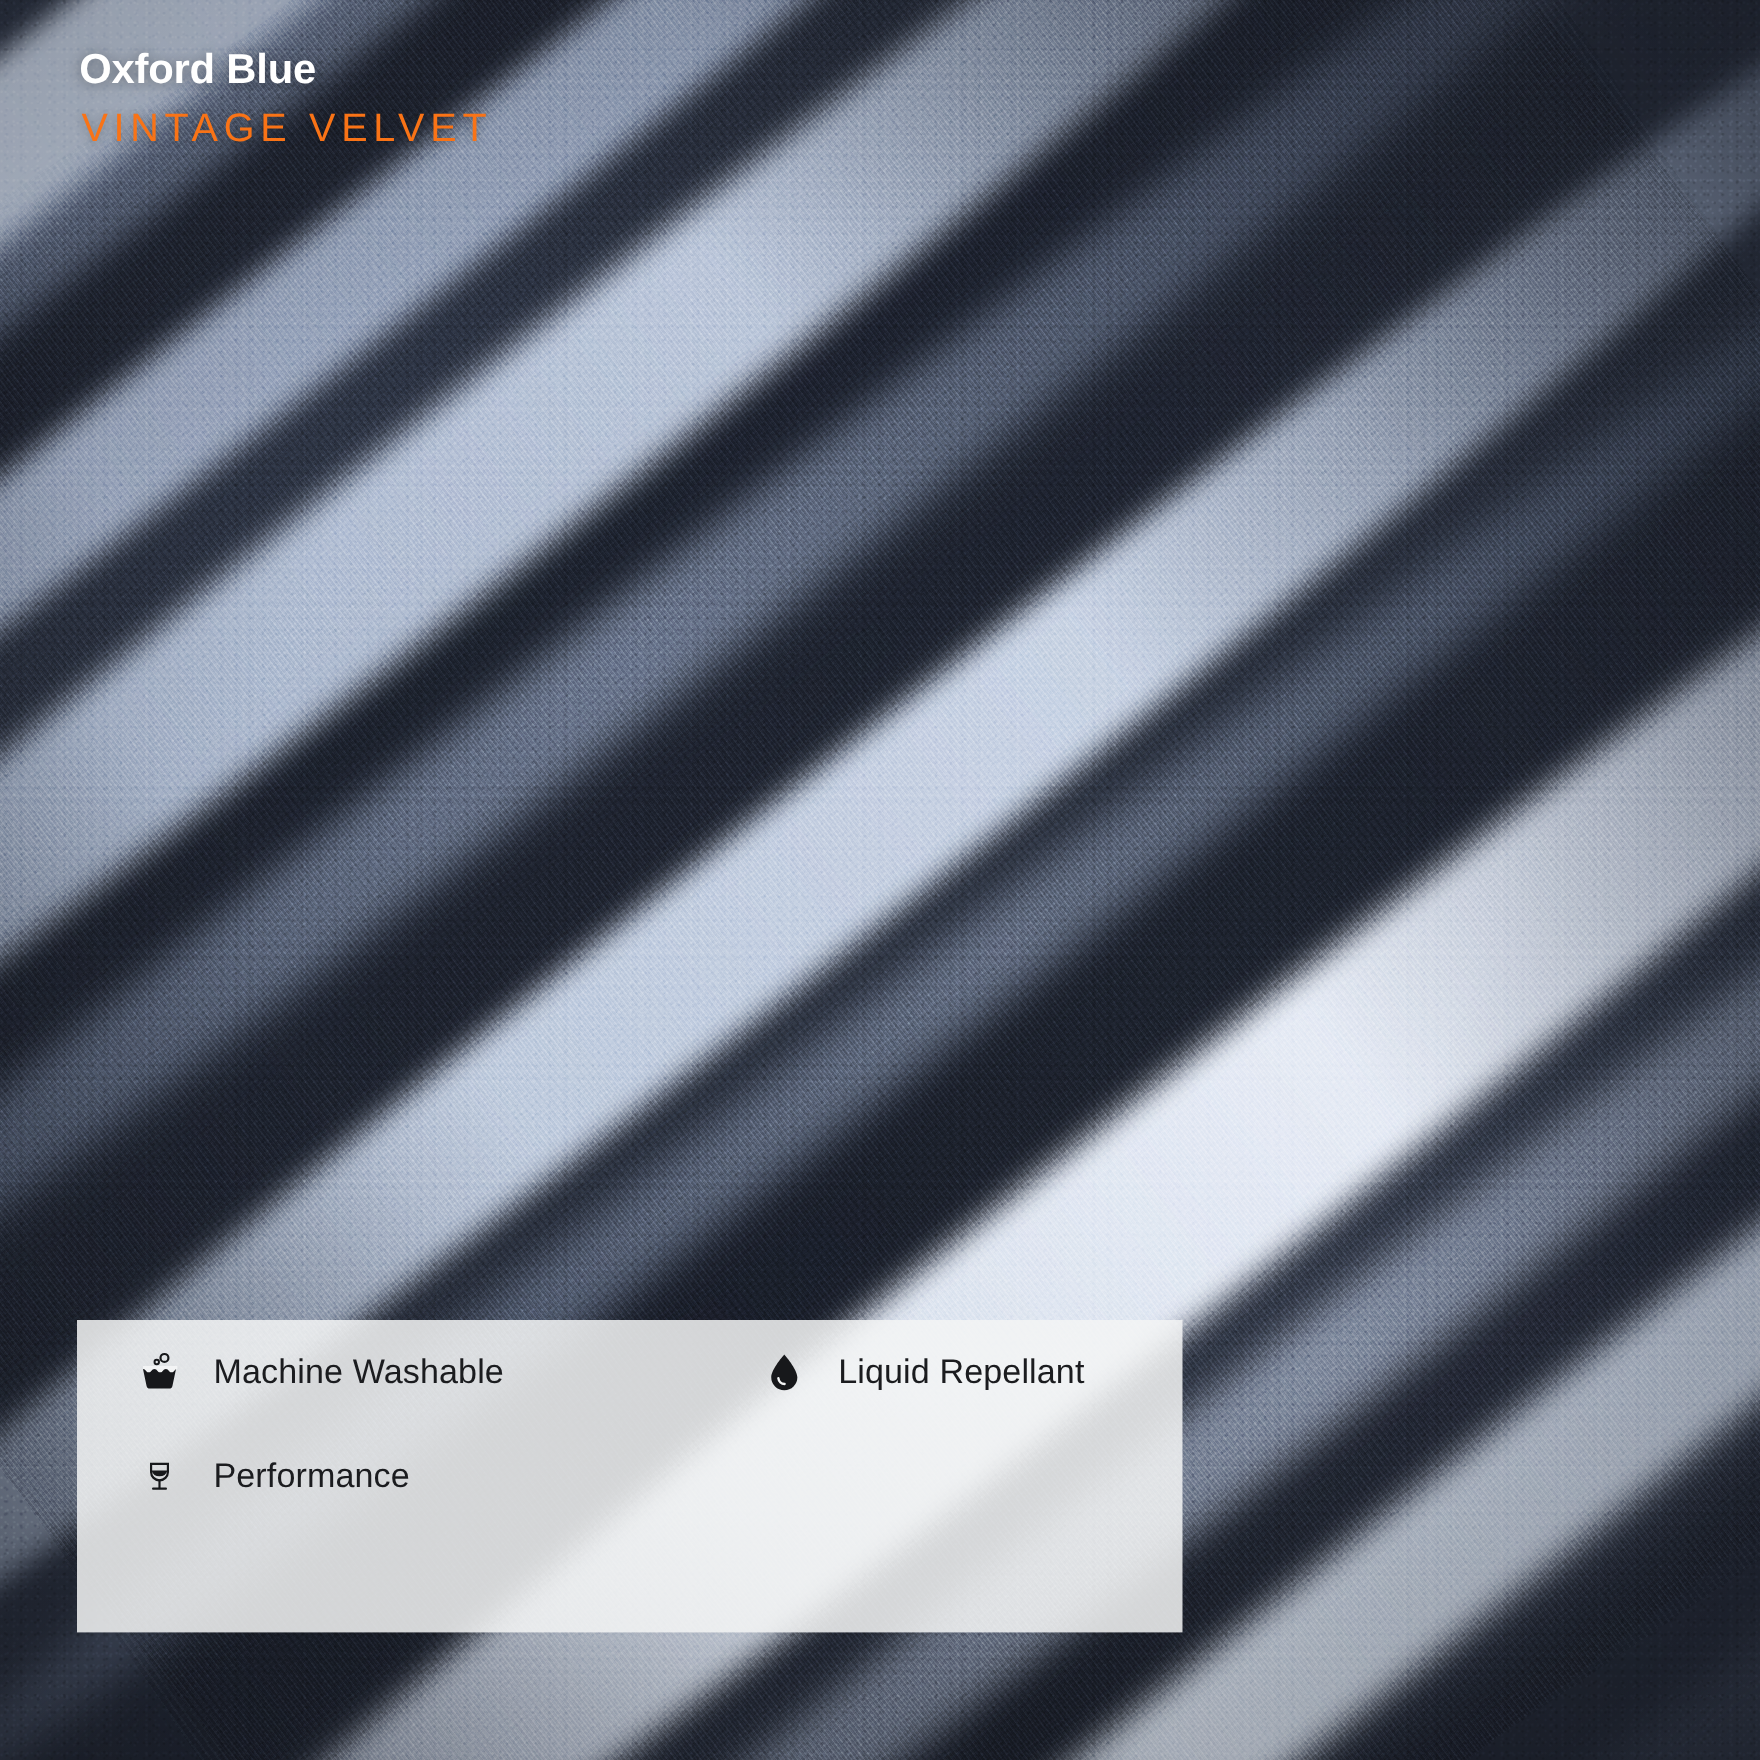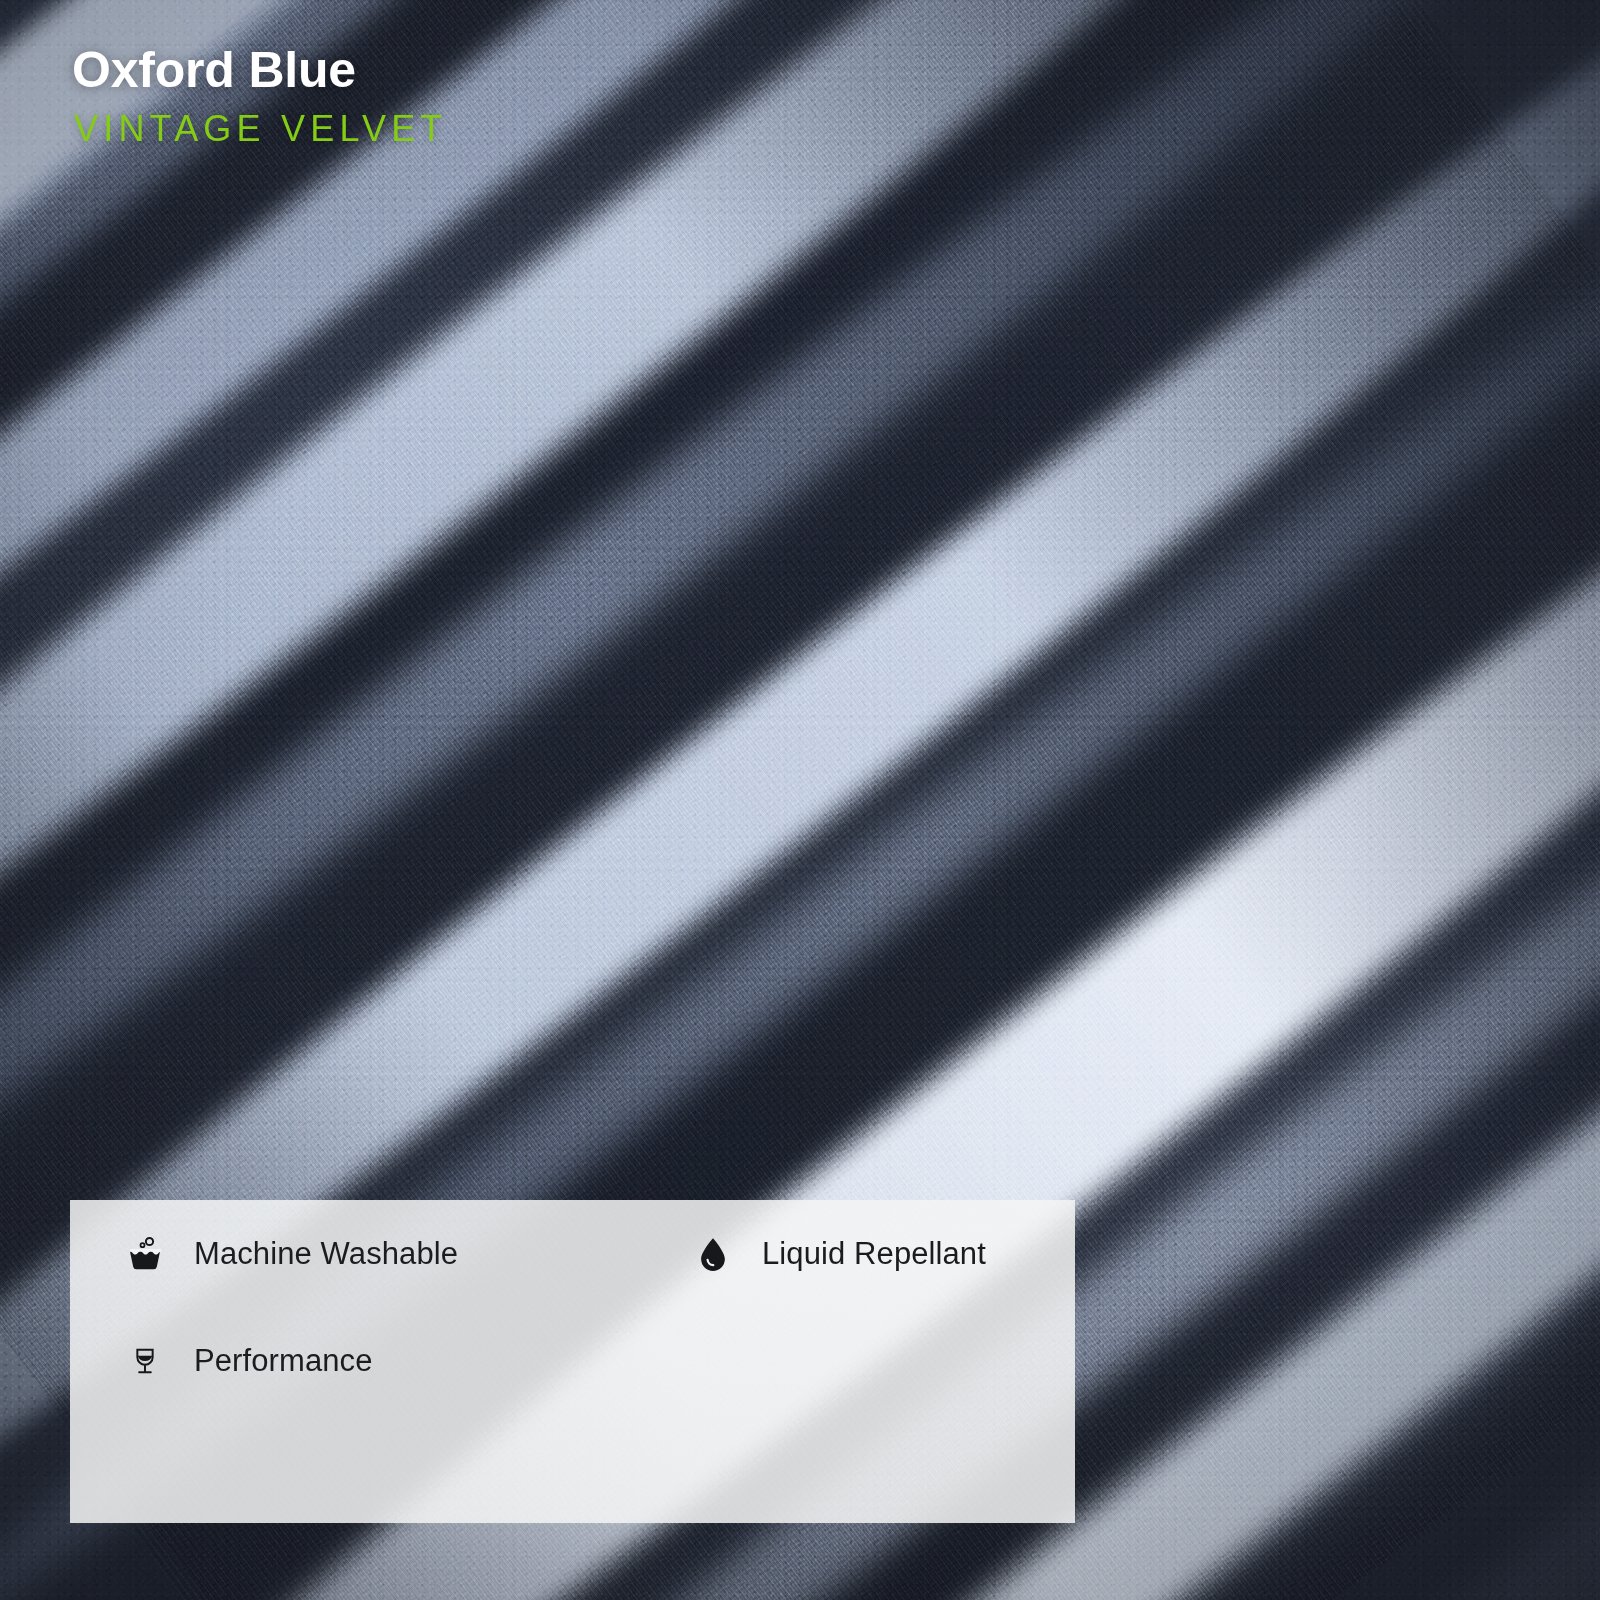--- a/index.html
+++ b/index.html
@@ -235,44 +235,44 @@
 
   
   .header {
     position: absolute;
     left: 72px;
     top: 44px;
     z-index: 10;
   }
   .brand-title {
     margin: 0;
-    font-size: 50px;
+    font-size: 38px;
     font-weight: 700;
     letter-spacing: -0.2px;
     color: #ffffff;
     line-height: 1.05;
     text-shadow: 0 1px 12px rgba(0,0,0,0.35);
   }
   .brand-sub {
     margin: 14px 0 0 2px;
     font-size: 36px;
     font-weight: 400;
     letter-spacing: 5.2px;
-    color: #84cc16;
+    color: #f97316;
     line-height: 1;
     text-shadow: 0 1px 10px rgba(0,0,0,0.30);
   }
 
   
   .feature-panel {
     position: absolute;
     left: 70px;
     top: 1200px;
     width: 1005px;
-    height: 323px;
+    height: 284px;
     background: rgba(243,244,245,0.86);
     z-index: 10;
     display: grid;
     grid-template-columns: 568px 1fr;
     grid-template-rows: repeat(3, 1fr);
     align-content: center;
     padding: 0;
     box-sizing: border-box;
   }
   .feature-item {

